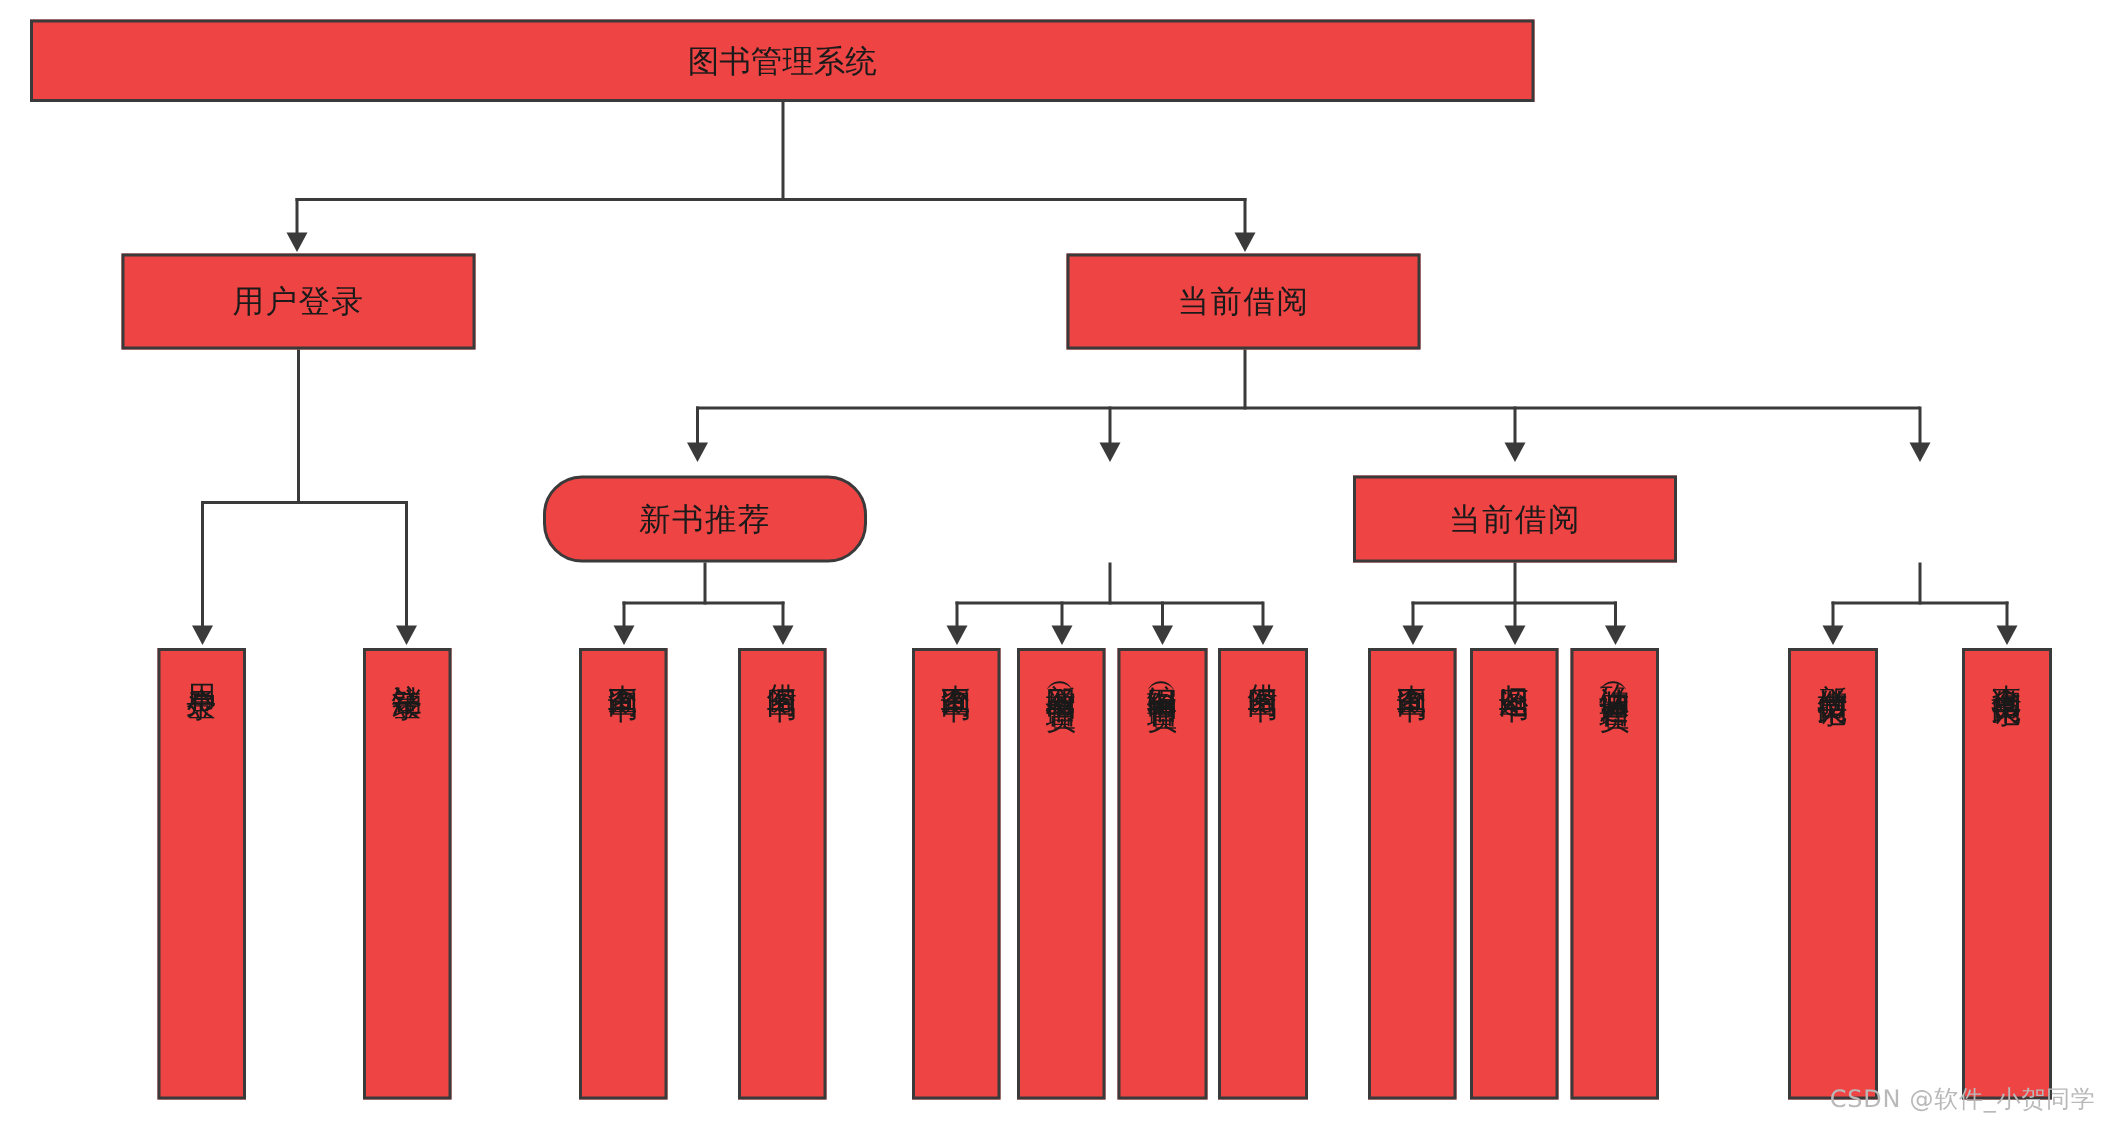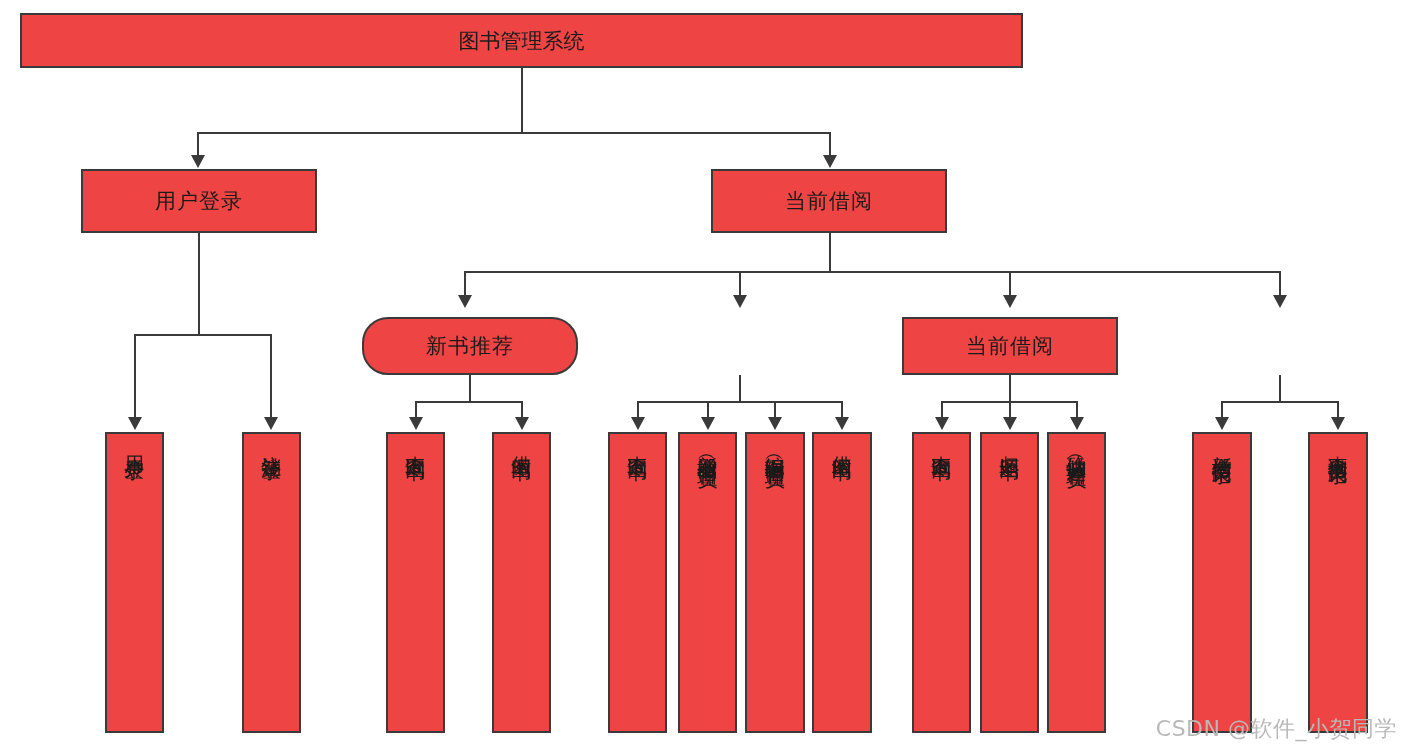--- a/index.html
+++ b/index.html
@@ -59,21 +59,21 @@
     width:0;height:0;
     border-left:7px solid transparent;
     border-right:7px solid transparent;
     border-top:13px solid #3a3a3a;
   }
   
   #watermark{
     position:absolute;
     right:8px;
     bottom:3px;
-    font-size:22px;
+    font-size:16px;
     color:#b9b9b9;
     letter-spacing:.5px;
     pointer-events:none;
     white-space:nowrap;
   }
 </style>
 </head>
 <body>
 
 <div id="canvas">

